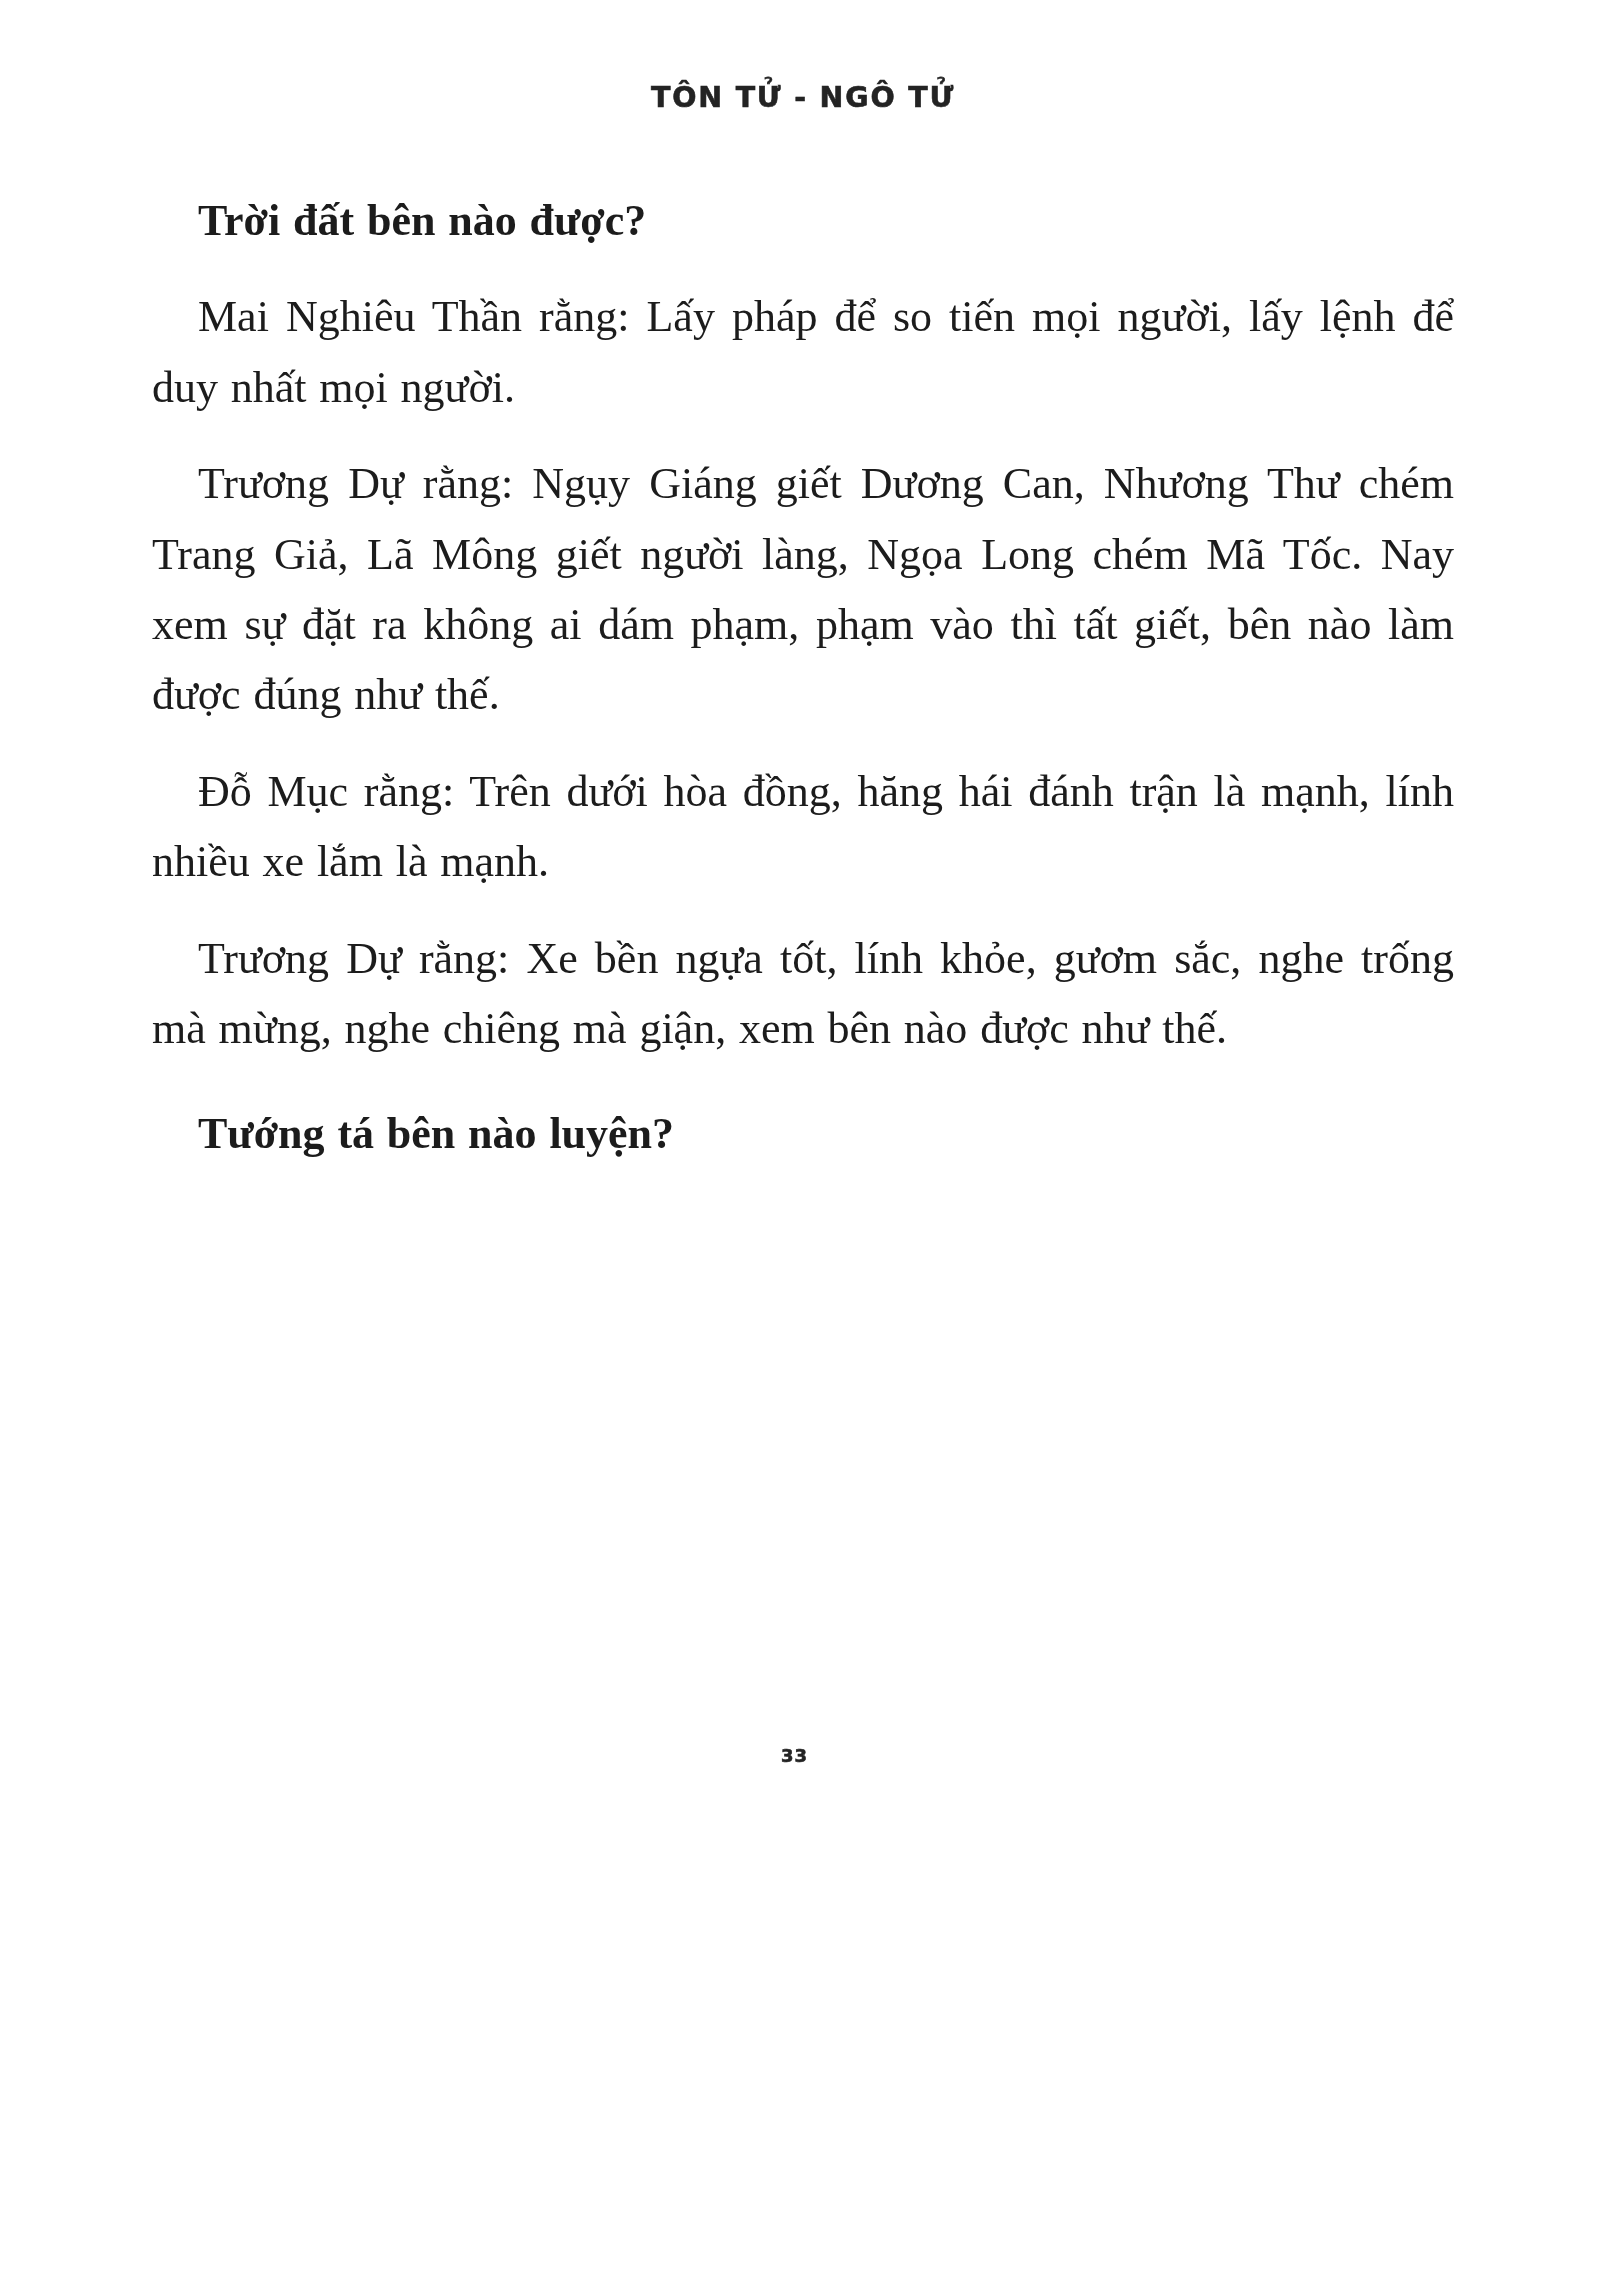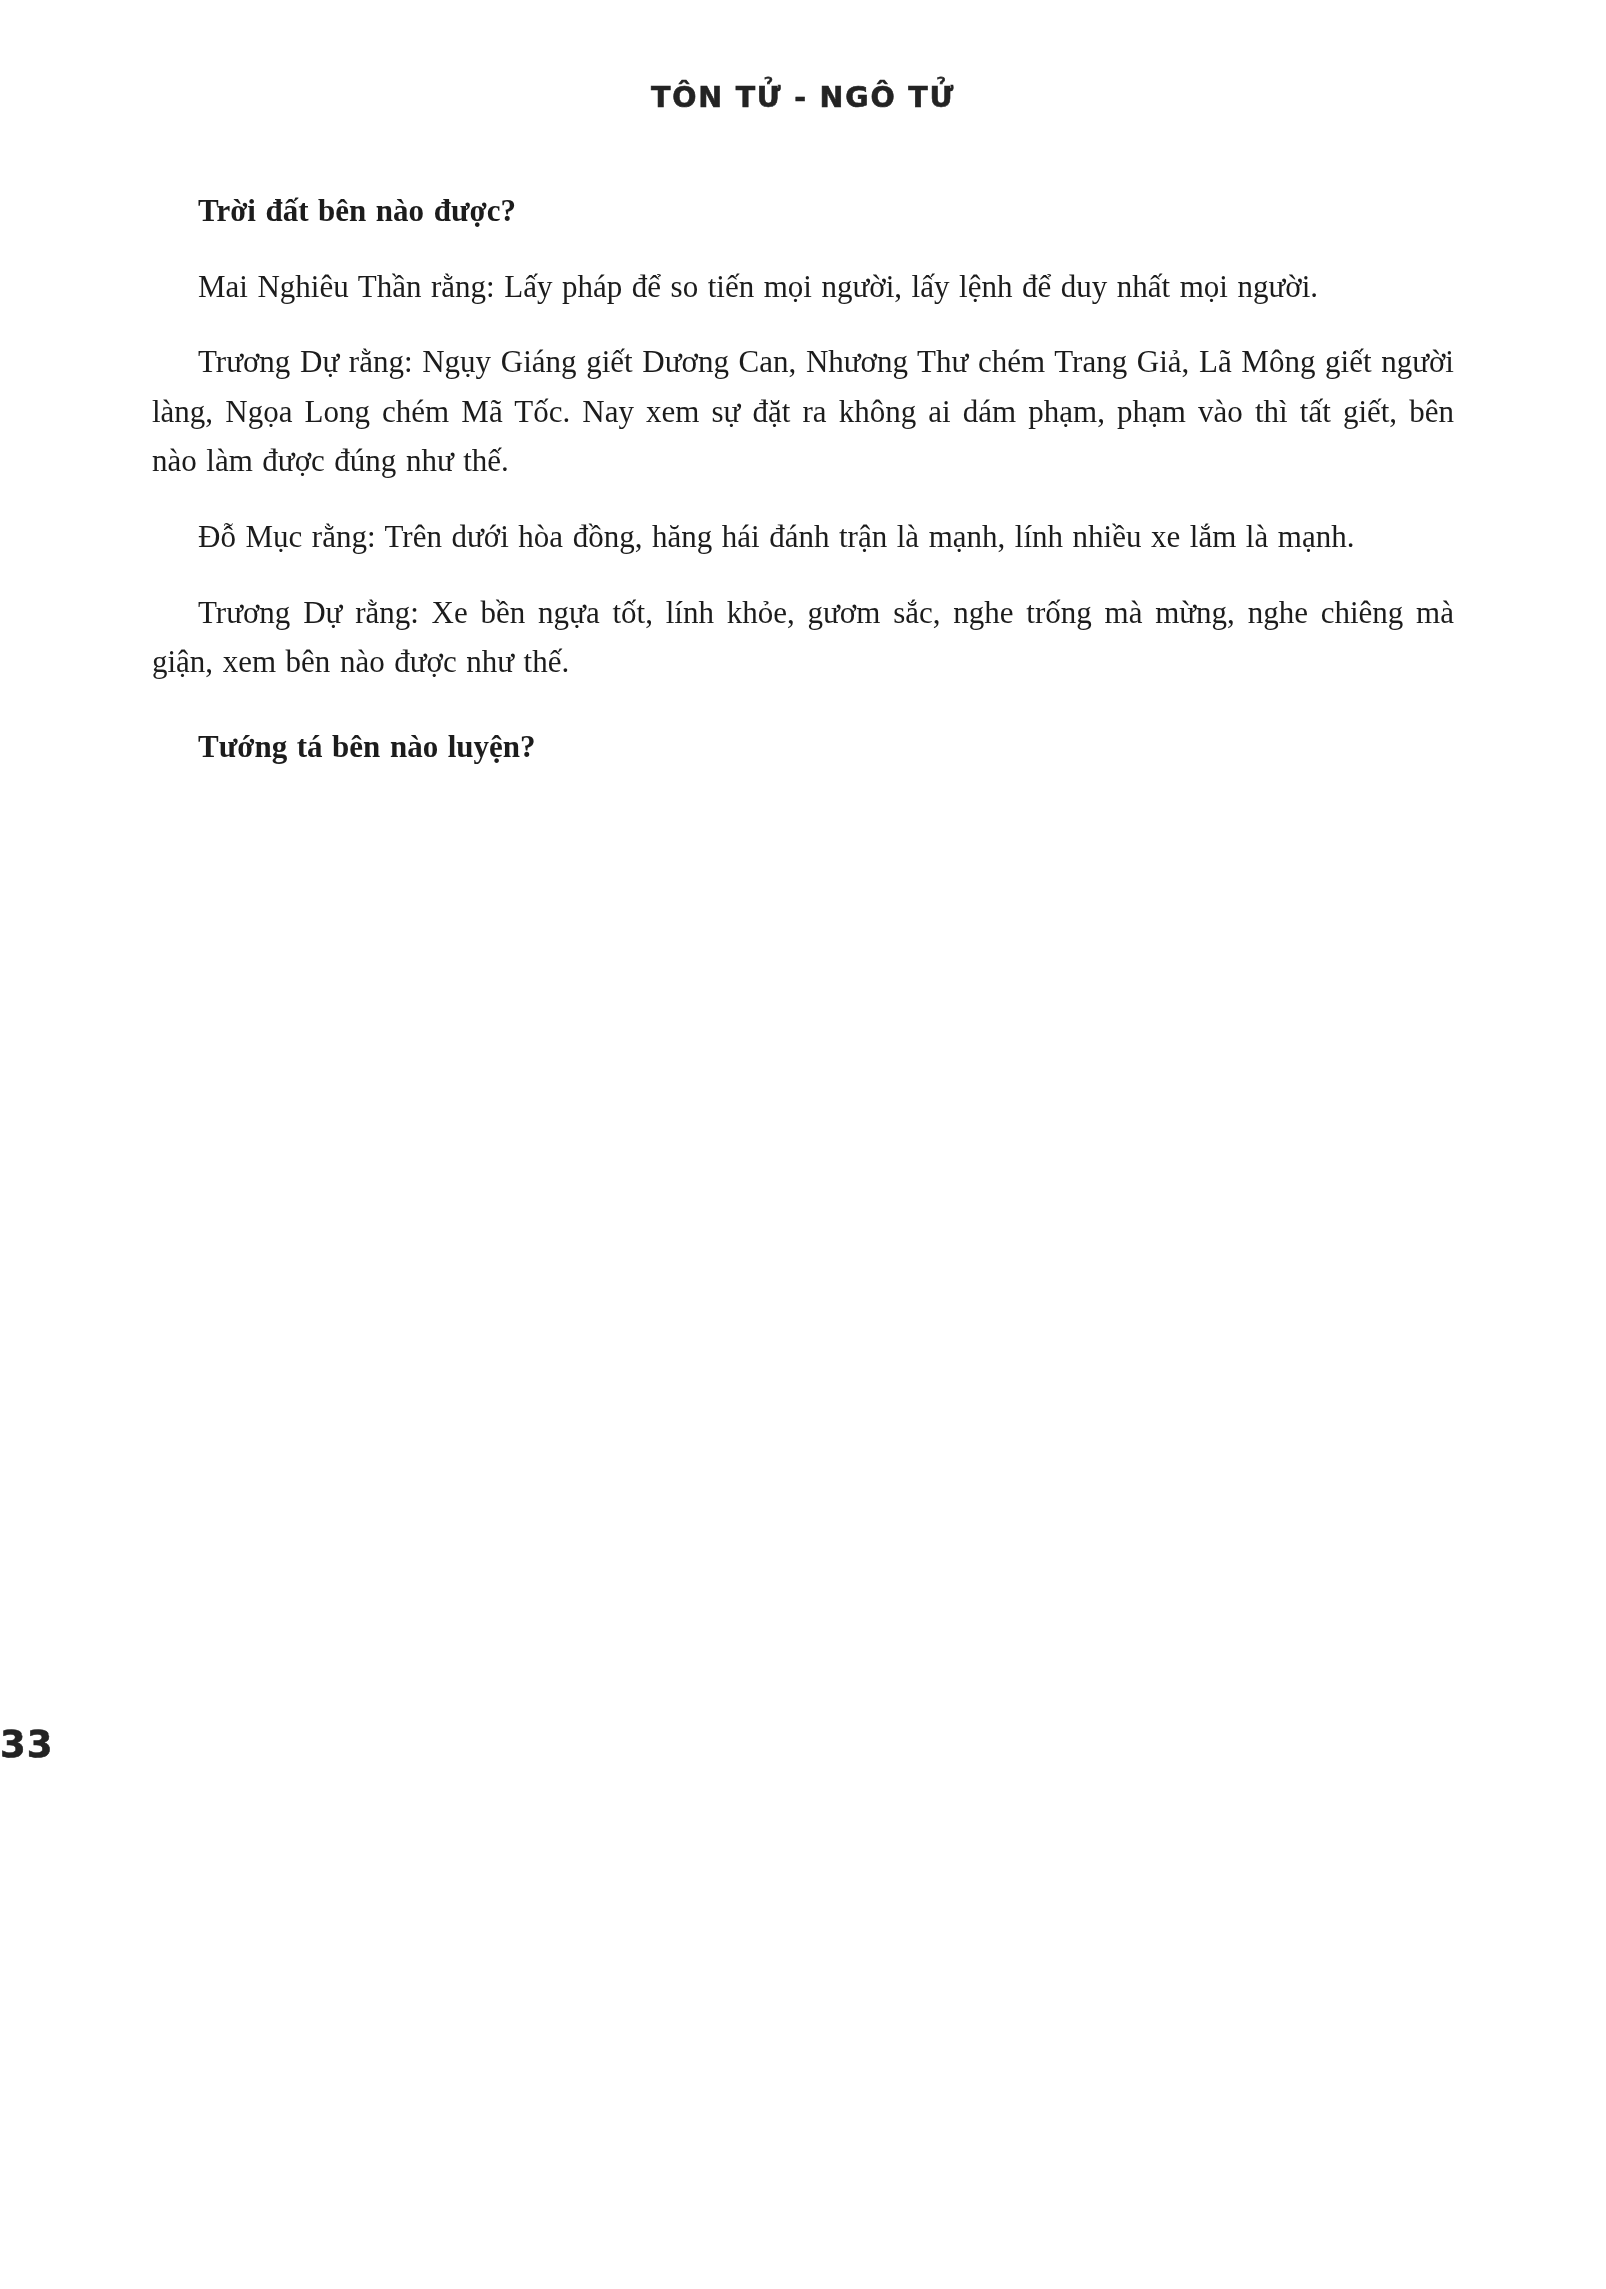--- a/index.html
+++ b/index.html
@@ -23,21 +23,21 @@
     text-align: center;
     font-family: "DejaVu Sans", sans-serif;
     font-weight: 700;
     font-size: 28.5px;
     letter-spacing: 1.8px;
     color: #232323;
     margin: 0 0 72px 0;
     -webkit-text-stroke: 0.6px #232323;
   }
   .content {
-    font-size: 31px;
+    font-size: 44px;
     line-height: 1.6;
   }
   .para {
     margin: 0 0 26px 0;
     text-align: justify;
     text-indent: 46px;
     word-spacing: 1.8px;
   }
   .para.heading {
     font-weight: 700;
@@ -46,24 +46,24 @@
     margin-bottom: 26px;
   }
   .para:first-child {
     margin-top: 0;
   }
   .page-footer {
     position: absolute;
     left: 0;
     right: 17px;
     bottom: 73px;
-    text-align: left;
+    text-align: center;
     font-family: "DejaVu Sans", sans-serif;
     font-weight: 700;
-    font-size: 37px;
+    font-size: 18px;
     letter-spacing: 0.9px;
     color: #232323;
     -webkit-text-stroke: 0.6px #232323;
   }
 </style>
 </head>
 <body>
 
 <div class="page">
 

